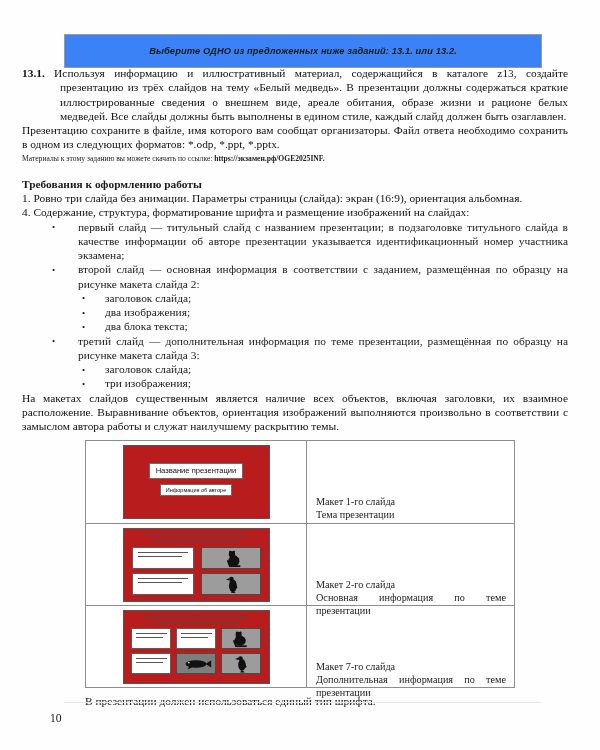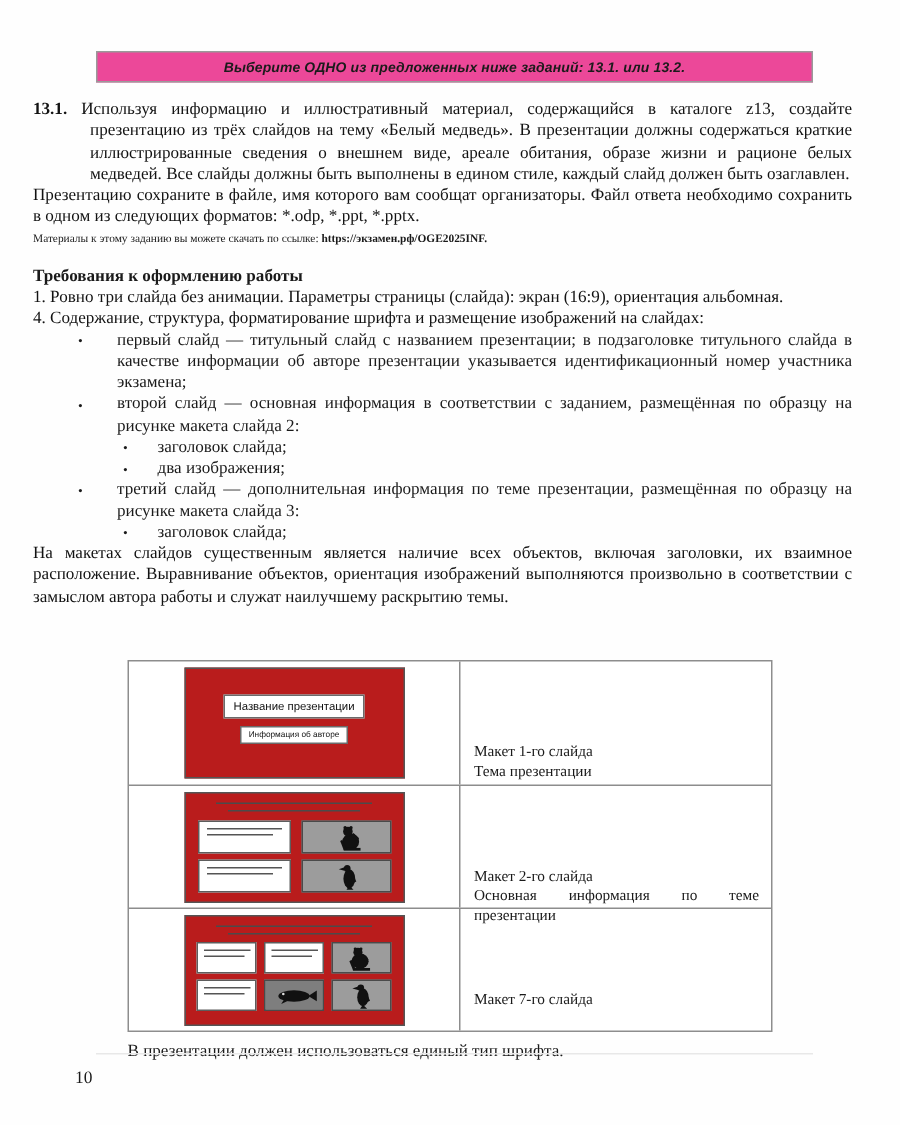--- a/index.html
+++ b/index.html
@@ -19,23 +19,23 @@
     position: absolute;
     left: 0; top: 0;
     width: 600px; height: 750px;
     background: #fefefe;
   }
 
   
   .header-banner {
     position: absolute;
     left: 64px; top: 34px;
-    width: 478px; height: 21px;
+    width: 478px; height: 34px;
     border: 1px solid #9a9a9a;
-    background: #ec4899;
+    background: #3b82f6;
     display: flex;
     align-items: center;
     justify-content: center;
   }
   .header-banner-text {
     font-family: "Liberation Sans", sans-serif;
     font-style: italic;
     font-weight: bold;
     font-size: 9.3px;
     letter-spacing: 0.1px;
@@ -284,22 +284,24 @@
 
     <p class="para">1. Ровно три слайда без анимации. Параметры страницы (слайда): экран (16:9), ориентация альбомная.</p>
 
     <p class="para">4. Содержание, структура, форматирование шрифта и размещение изображений на слайдах:</p>
 
     <ul class="bullets">
       <li class="lvl1">первый слайд — титульный слайд с названием презентации; в подзаголовке титульного слайда в качестве информации об авторе презентации указывается идентификационный номер участника экзамена;</li>
       <li class="lvl1">второй слайд — основная информация в соответствии с заданием, размещённая по образцу на рисунке макета слайда 2:</li>
       <li class="lvl2">заголовок слайда;</li>
       <li class="lvl2">два изображения;</li>
+      <li class="lvl2">два блока текста;</li>
       <li class="lvl1">третий слайд — дополнительная информация по теме презентации, размещённая по образцу на рисунке макета слайда 3:</li>
       <li class="lvl2">заголовок слайда;</li>
+      <li class="lvl2">три изображения;</li>
     </ul>
 
     <p class="para">На макетах слайдов существенным является наличие всех объектов, включая заголовки, их взаимное расположение. Выравнивание объектов, ориентация изображений выполняются произвольно в соответствии с замыслом автора работы и служат наилучшему раскрытию темы.</p>
   </div>
 
   <div class="slide-table">
 
     <div class="row row-1">
       <div class="cell-left">
         <div class="slide-box slide1">
@@ -423,20 +425,21 @@
                     <path d="M23 7.5 L26 14.5 L22 16.5 Z"></path>
                   </g>
                 </svg>
               </div>
             </div>
           </div>
         </div>
       </div>
       <div class="cell-right">
         <span class="l1">Макет 7-го слайда</span>
+        <span class="l2">Дополнительная информация по теме презентации</span>
       </div>
     </div>
   </div>
 
   <div class="closing">В презентации должен использоваться единый тип шрифта.</div>
 
   <div class="rule-top"></div>
   <div class="folio">10</div>
 
 </div>

